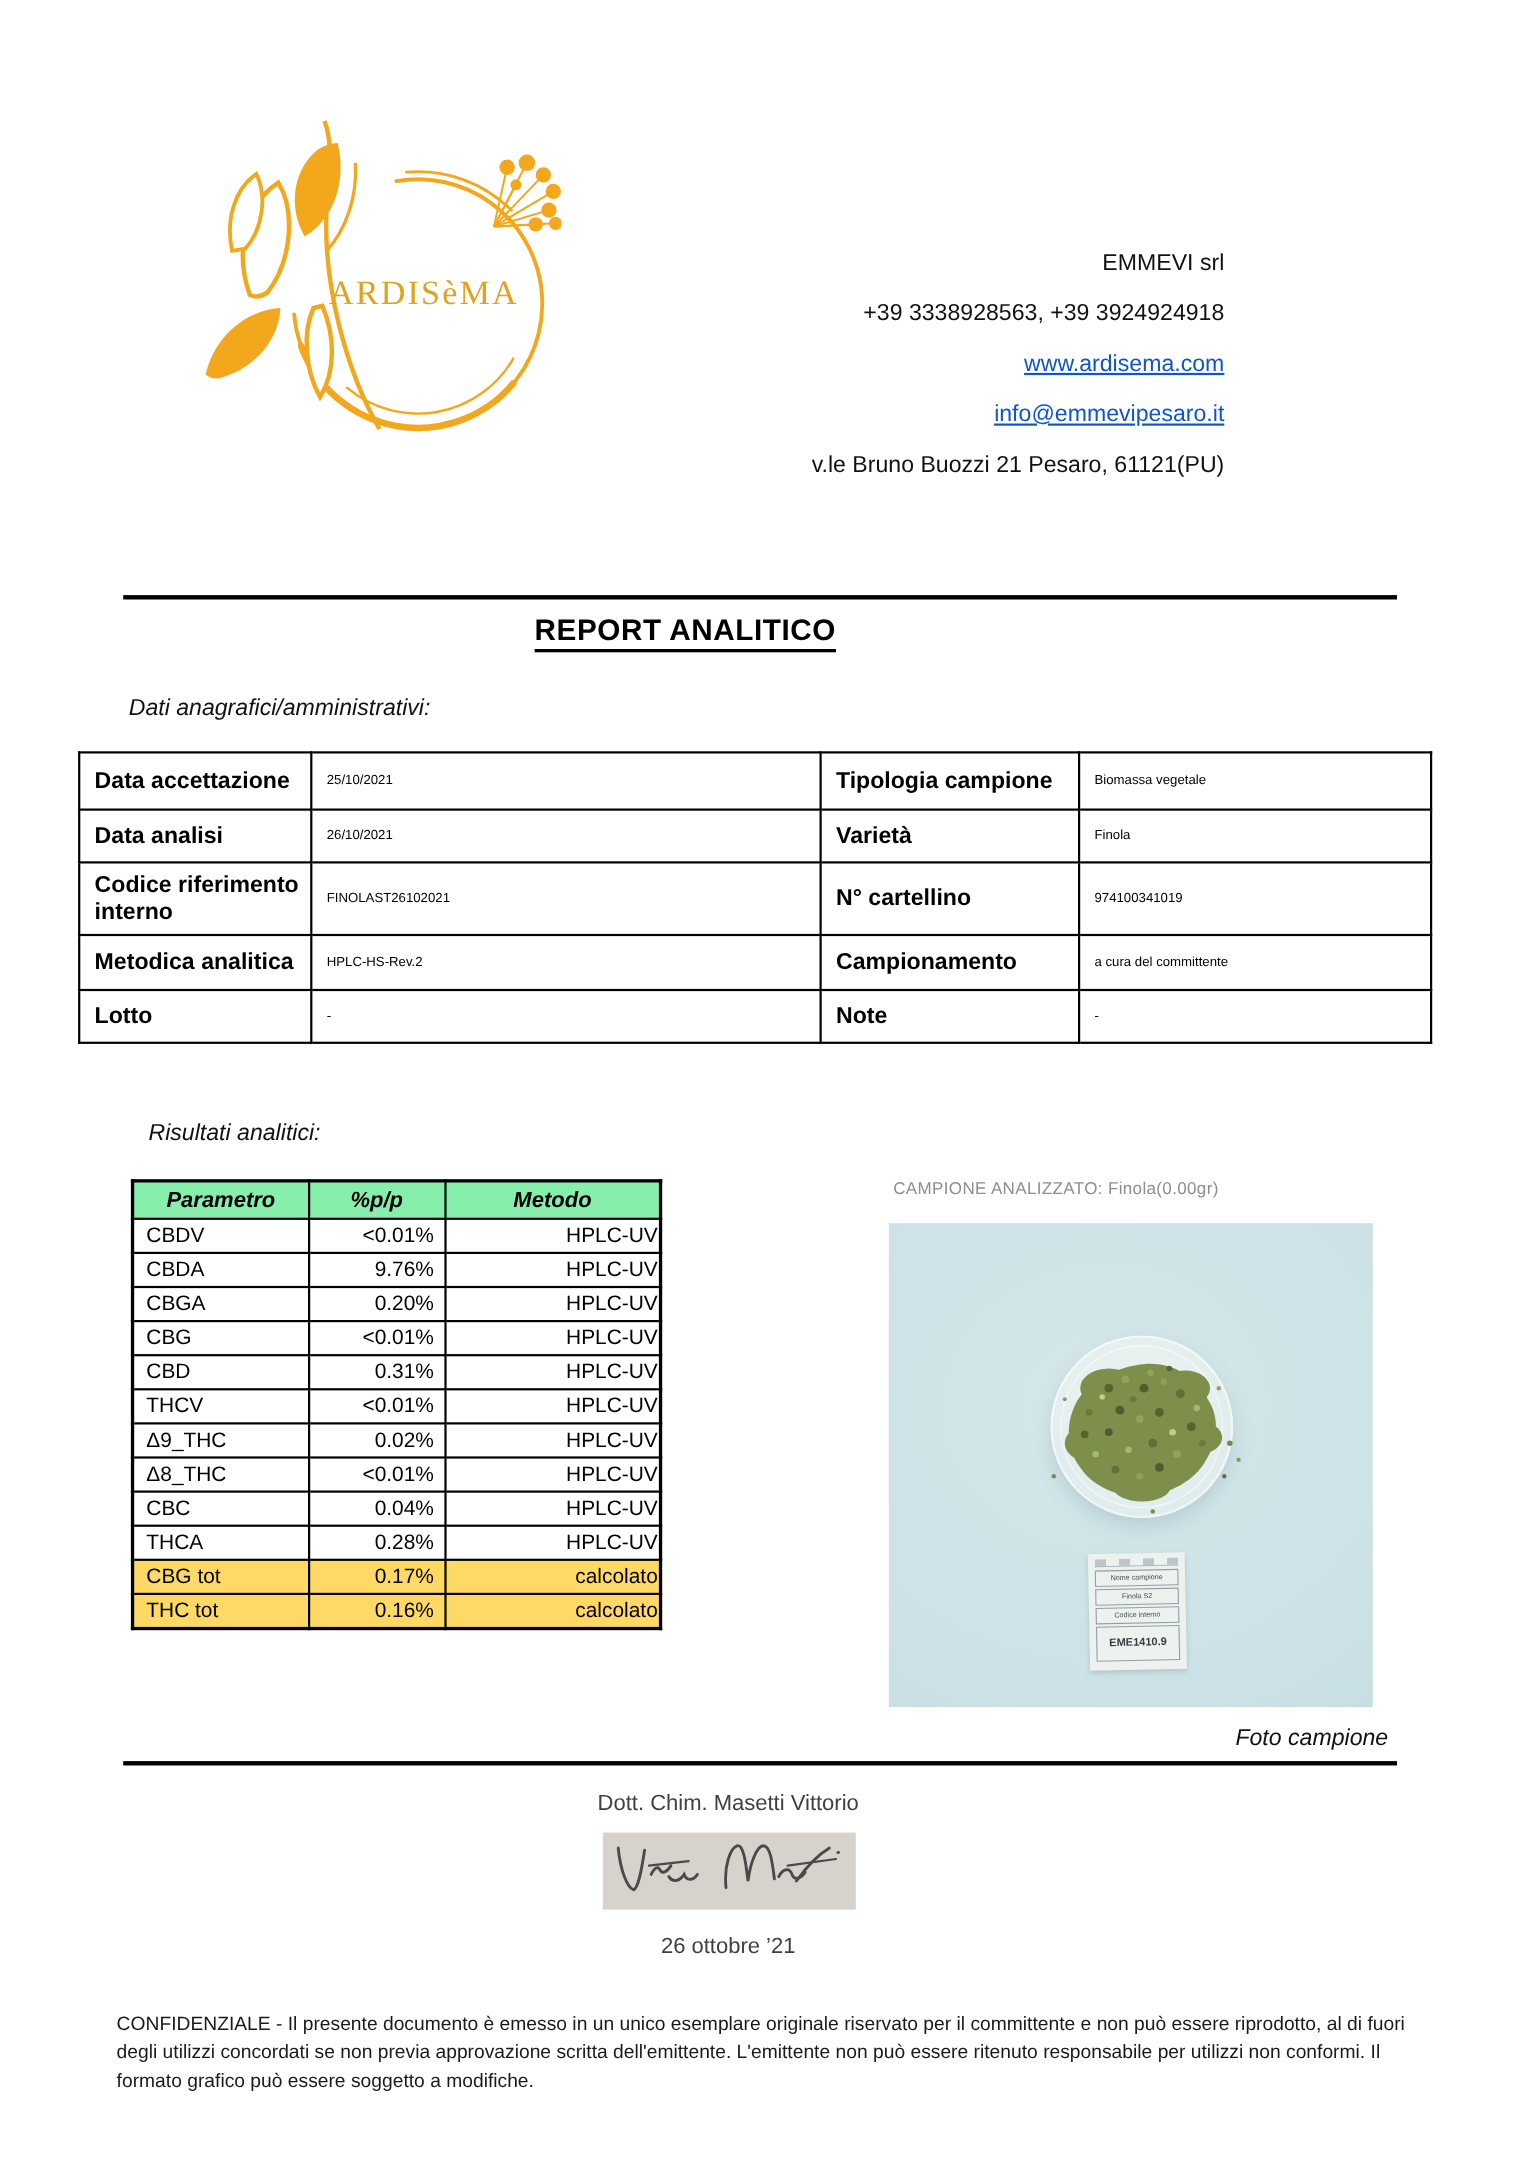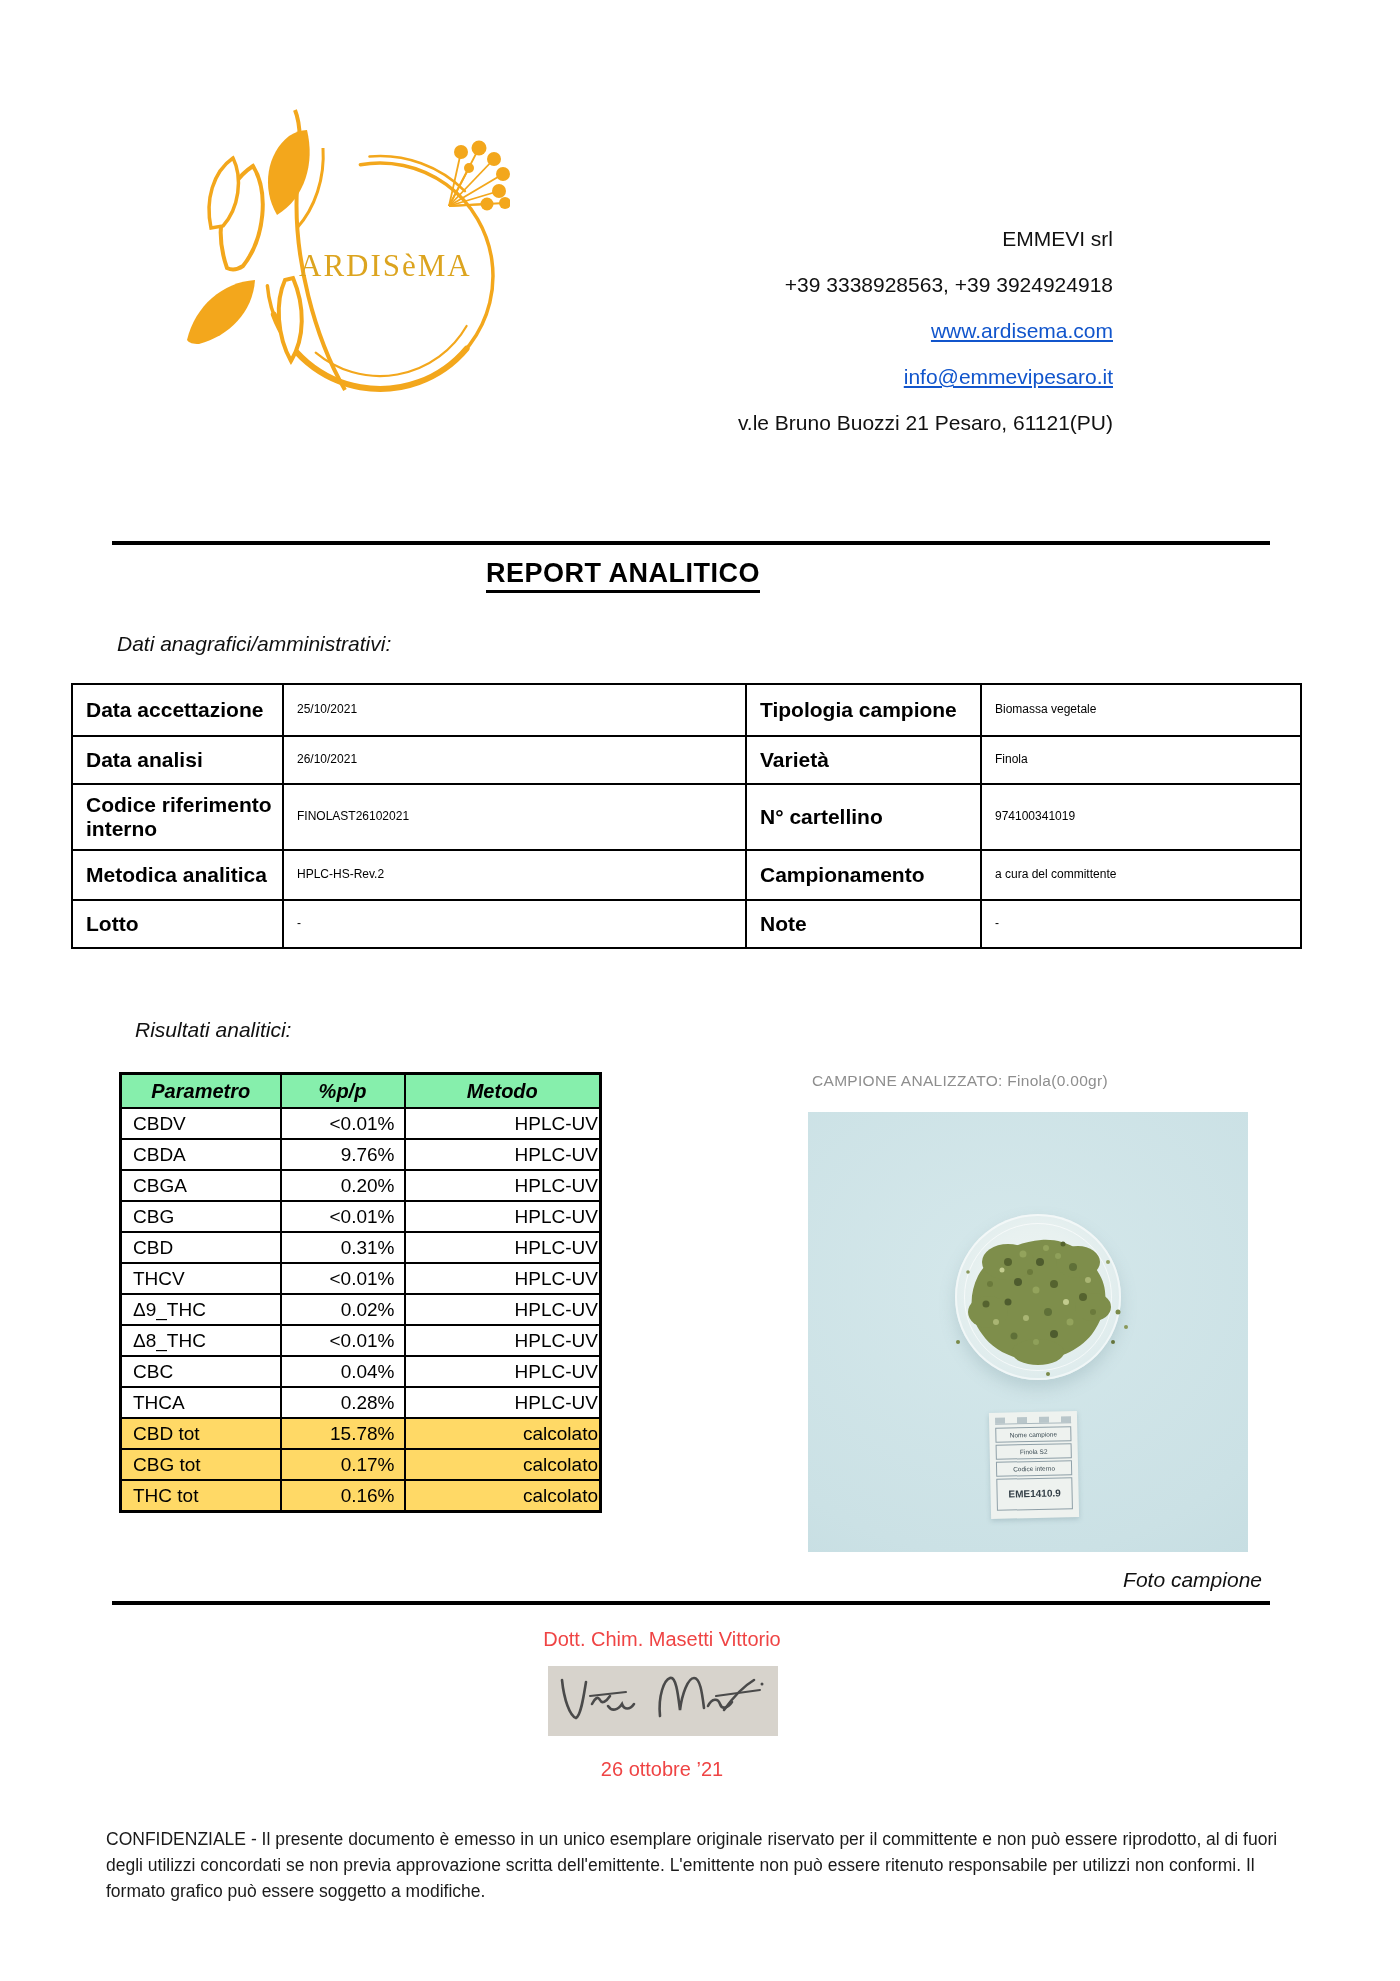--- a/index.html
+++ b/index.html
@@ -59,21 +59,21 @@
         background:#eef2ef;transform:rotate(-1.2deg);box-shadow:0 2px 5px rgba(100,130,140,.3);
         padding:5px 6px;box-sizing:border-box;color:#3c4c54;}
   .sample-label .tab{height:6px;border-bottom:1px solid #a9b8be;margin-bottom:3px;
         background:repeating-linear-gradient(90deg,#b9c6ca 0 10px,transparent 10px 22px);}
   .sample-label .sl-row{border:1px solid #8fa0a8;font-size:6.5px;line-height:13px;height:13px;
         text-align:center;margin-bottom:2px;overflow:hidden;white-space:nowrap;}
   .sample-label .sl-row.code{height:30px;line-height:30px;font-size:10px;font-weight:bold;color:#333f47;}
   .photo-caption-bottom{position:absolute;right:138px;top:1568px;font-size:21px;font-style:italic;color:#111;}
 
   
-  .sig-center{position:absolute;left:62px;width:1200px;text-align:center;color:#ef4444;}
+  .sig-center{position:absolute;left:62px;width:1200px;text-align:center;color:#404040;}
   .sig-name{top:1628px;font-size:20px;}
   .sig-box{position:absolute;left:548px;top:1666px;width:230px;height:70px;background:#d7d3cc;}
   .sig-date{top:1758px;font-size:20px;}
 
   
   .footer{position:absolute;left:106px;top:1826px;width:1212px;font-size:17.5px;
           line-height:26px;color:#1a1a1a;}
 </style>
 </head>
 <body>
@@ -231,25 +231,20 @@
         </tr>
       <tr>
           <td class="p">CBC</td>
           <td class="v">0.04%</td>
           <td class="m">HPLC-UV</td>
         </tr>
       <tr>
           <td class="p">THCA</td>
           <td class="v">0.28%</td>
           <td class="m">HPLC-UV</td>
-        </tr>
-      <tr class="hl">
-          <td class="p">CBD tot</td>
-          <td class="v">15.78%</td>
-          <td class="m">calcolato</td>
         </tr>
       <tr class="hl">
           <td class="p">CBG tot</td>
           <td class="v">0.17%</td>
           <td class="m">calcolato</td>
         </tr>
       <tr class="hl">
           <td class="p">THC tot</td>
           <td class="v">0.16%</td>
           <td class="m">calcolato</td>

